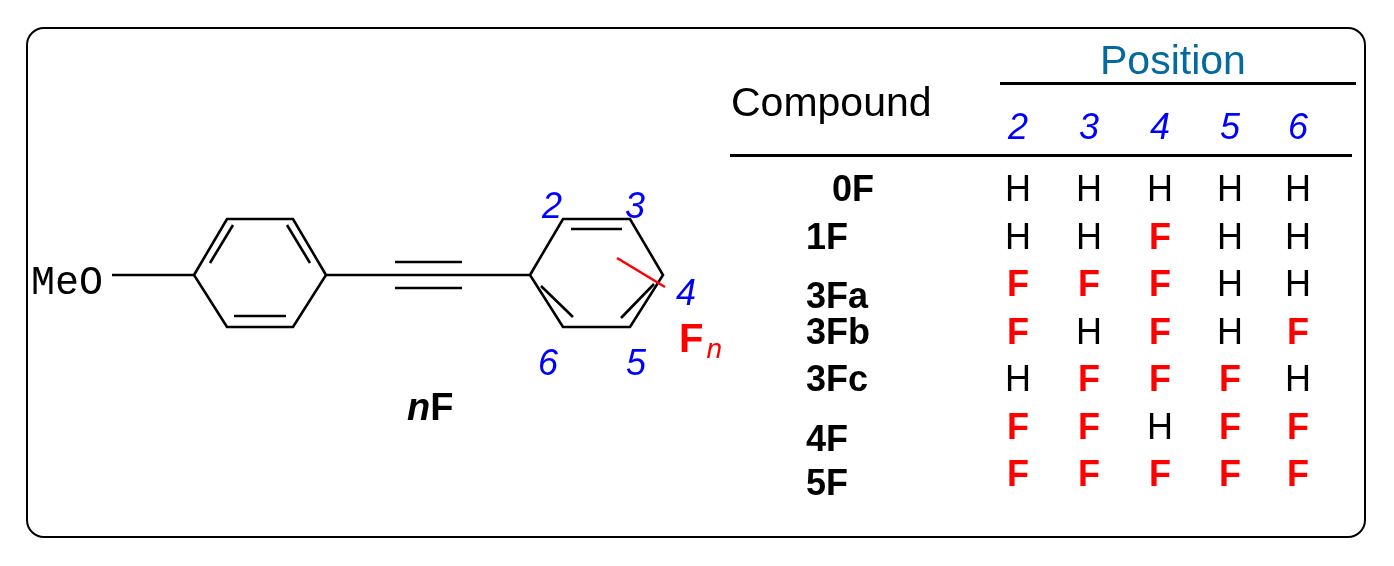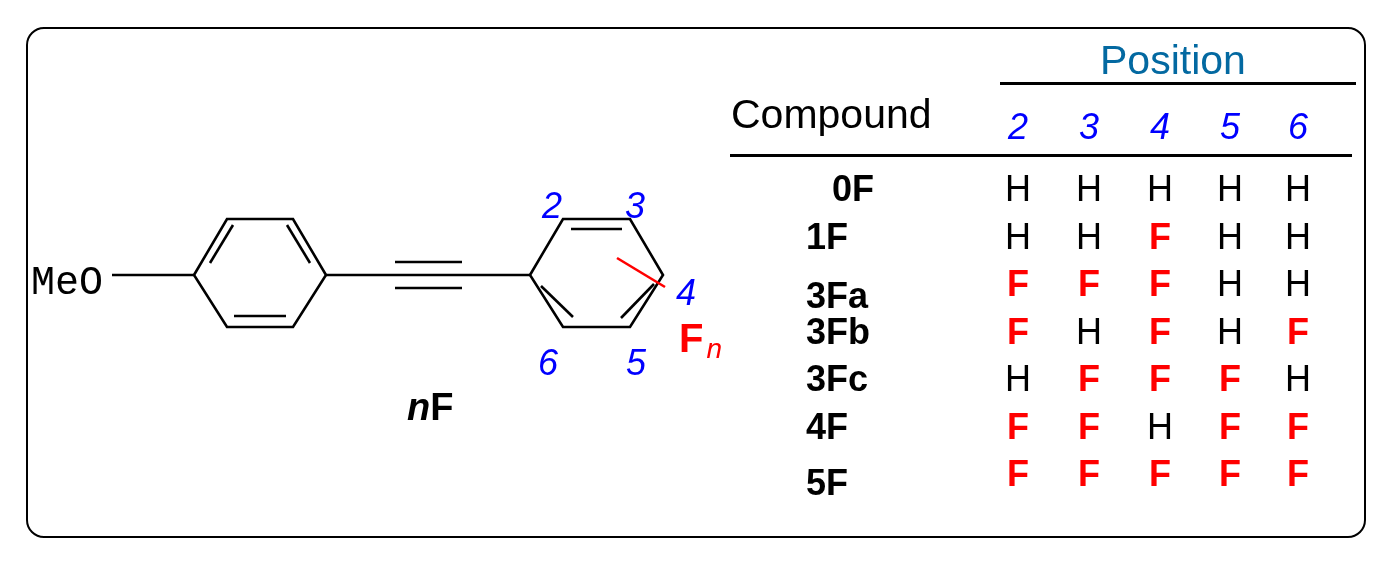--- a/index.html
+++ b/index.html
@@ -8,21 +8,21 @@
   .frame { position:absolute; left:26px; top:27px; width:1340px; height:511px;
            border:2.5px solid #000; border-radius:18px; box-sizing:border-box; }
   svg.mol { position:absolute; left:0; top:0; }
   .abs { position:absolute; white-space:nowrap; line-height:1; }
   .meo { left:31px; top:264px; font-size:40px; color:#000;font-family:Liberation Mono, monospace; }
   .num { font-size:36px; font-style:italic; color:#0000ff; }
   .fn { left:679px; top:318px; font-size:40px; font-weight:bold; color:#ff0000; }
   .fn sub { font-size:28px; font-weight:normal; font-style:italic; vertical-align:-6px; margin-left:3px; }
   .nf { left:407px; top:372px; font-size:38px; font-weight:bold; color:#000;margin-top:16px; }
   .nf i { font-style:italic; }
-  .th-compound { left:731px; top:94px; font-size:41px; color:#000;text-align:center; }
+  .th-compound { left:731px; top:82px; font-size:41px; color:#000;text-align:center; }
   .th-position { left:1100px; top:40px; font-size:41px; color:#0369a1; }
   .rule { position:absolute; height:2.5px; background:#000; }
   .poscol { position:absolute; width:40px; margin-left:-20px; text-align:center; font-size:36px; font-style:italic; color:#0000ff; top:106px; }
   .row-label { position:absolute; left:806px; font-size:36px; font-weight:bold; color:#000; }
   .cell { position:absolute; width:40px; margin-left:-20px; text-align:center; font-size:36px; }
   .cell.H { color:#000; font-weight:normal; }
   .cell.F { color:#ff0000; font-weight:bold; }
 </style>
 </head>
 <body>
@@ -95,21 +95,21 @@
     <div class="cell H" style="left: 1089px; top: 311px;">H</div>
     <div class="cell F" style="left: 1160px; top: 311px;">F</div>
     <div class="cell H" style="left: 1230px; top: 311px;">H</div>
     <div class="cell F" style="left: 1298px; top: 311px;">F</div>
     <div class="row-label" style="top: 358px;">3Fc</div>
     <div class="cell H" style="left: 1018px; top: 358px;">H</div>
     <div class="cell F" style="left: 1089px; top: 358px;">F</div>
     <div class="cell F" style="left: 1160px; top: 358px;">F</div>
     <div class="cell F" style="left: 1230px; top: 358px;">F</div>
     <div class="cell H" style="left: 1298px; top: 358px;">H</div>
-    <div class="row-label" style="top: 406px; text-align: right;">4F</div>
+    <div class="row-label" style="top: 418px; text-align: right;">4F</div>
     <div class="cell F" style="left: 1018px; top: 406px;">F</div>
     <div class="cell F" style="left: 1089px; top: 406px;">F</div>
     <div class="cell H" style="left: 1160px; top: 406px;">H</div>
     <div class="cell F" style="left: 1230px; top: 406px;">F</div>
     <div class="cell F" style="left: 1298px; top: 406px;">F</div>
     <div class="row-label" style="top: 453px; margin-top: 9px;">5F</div>
     <div class="cell F" style="left: 1018px; top: 453px;">F</div>
     <div class="cell F" style="left: 1089px; top: 453px;">F</div>
     <div class="cell F" style="left: 1160px; top: 453px;">F</div>
     <div class="cell F" style="left: 1230px; top: 453px;">F</div>

